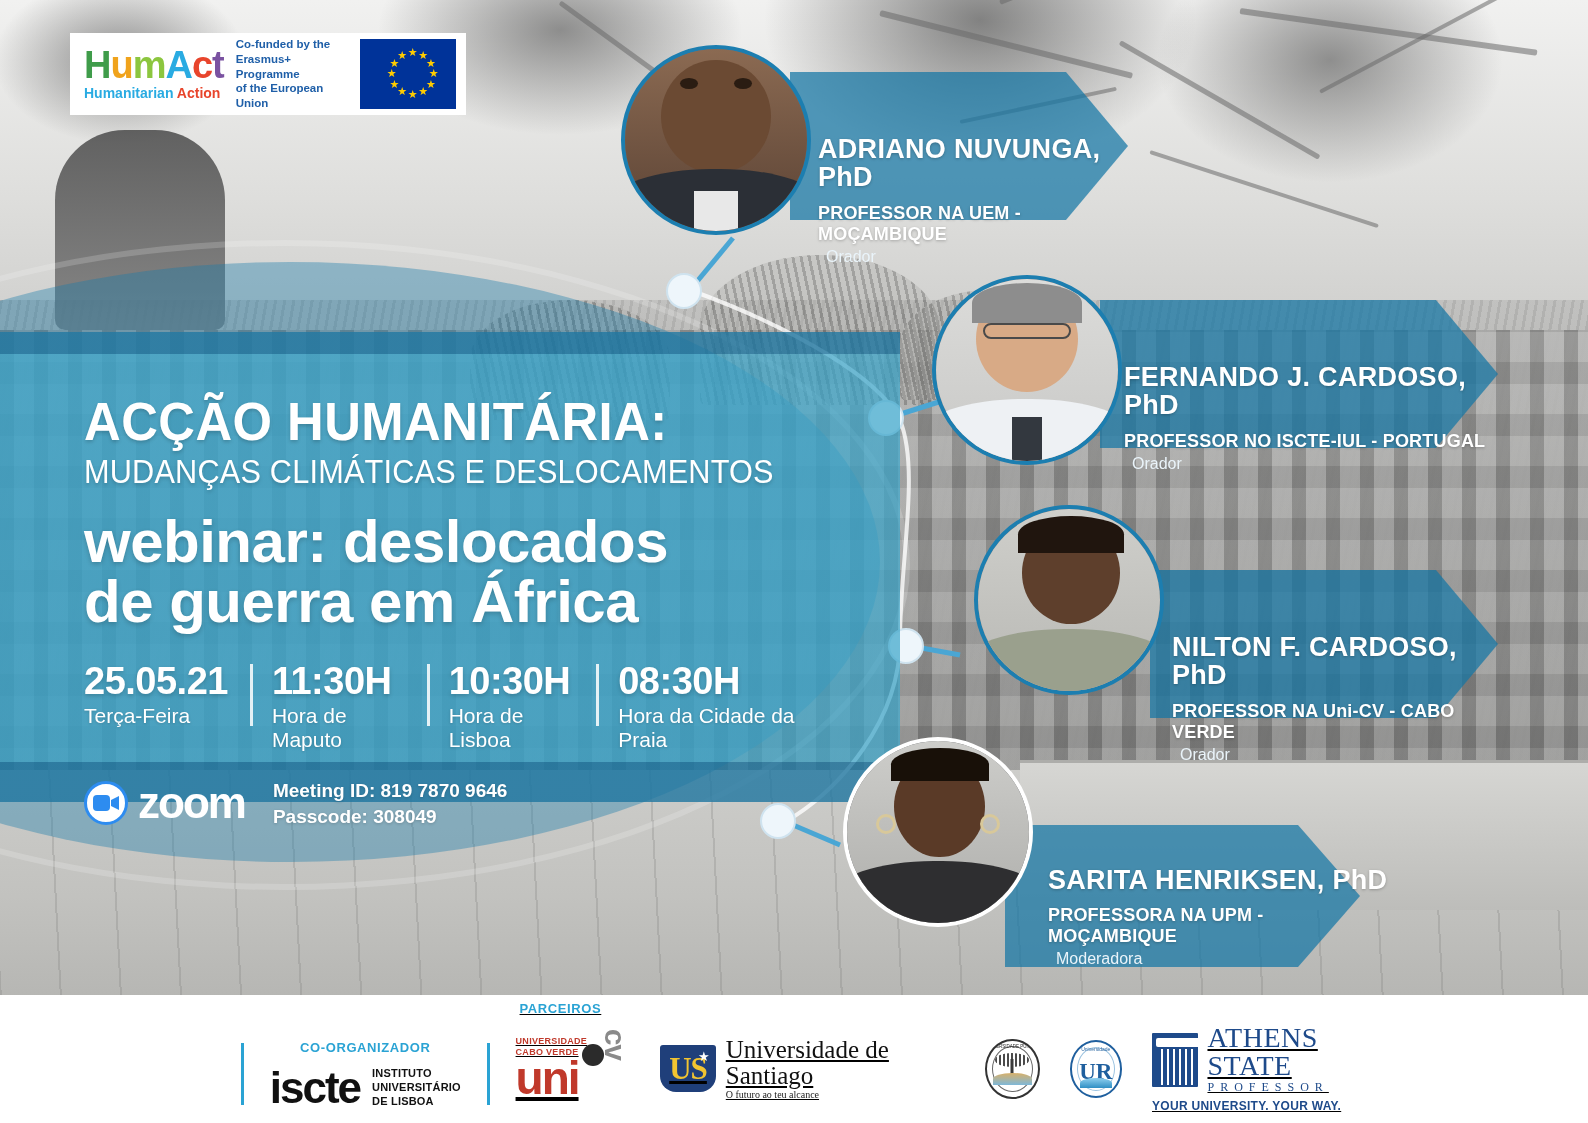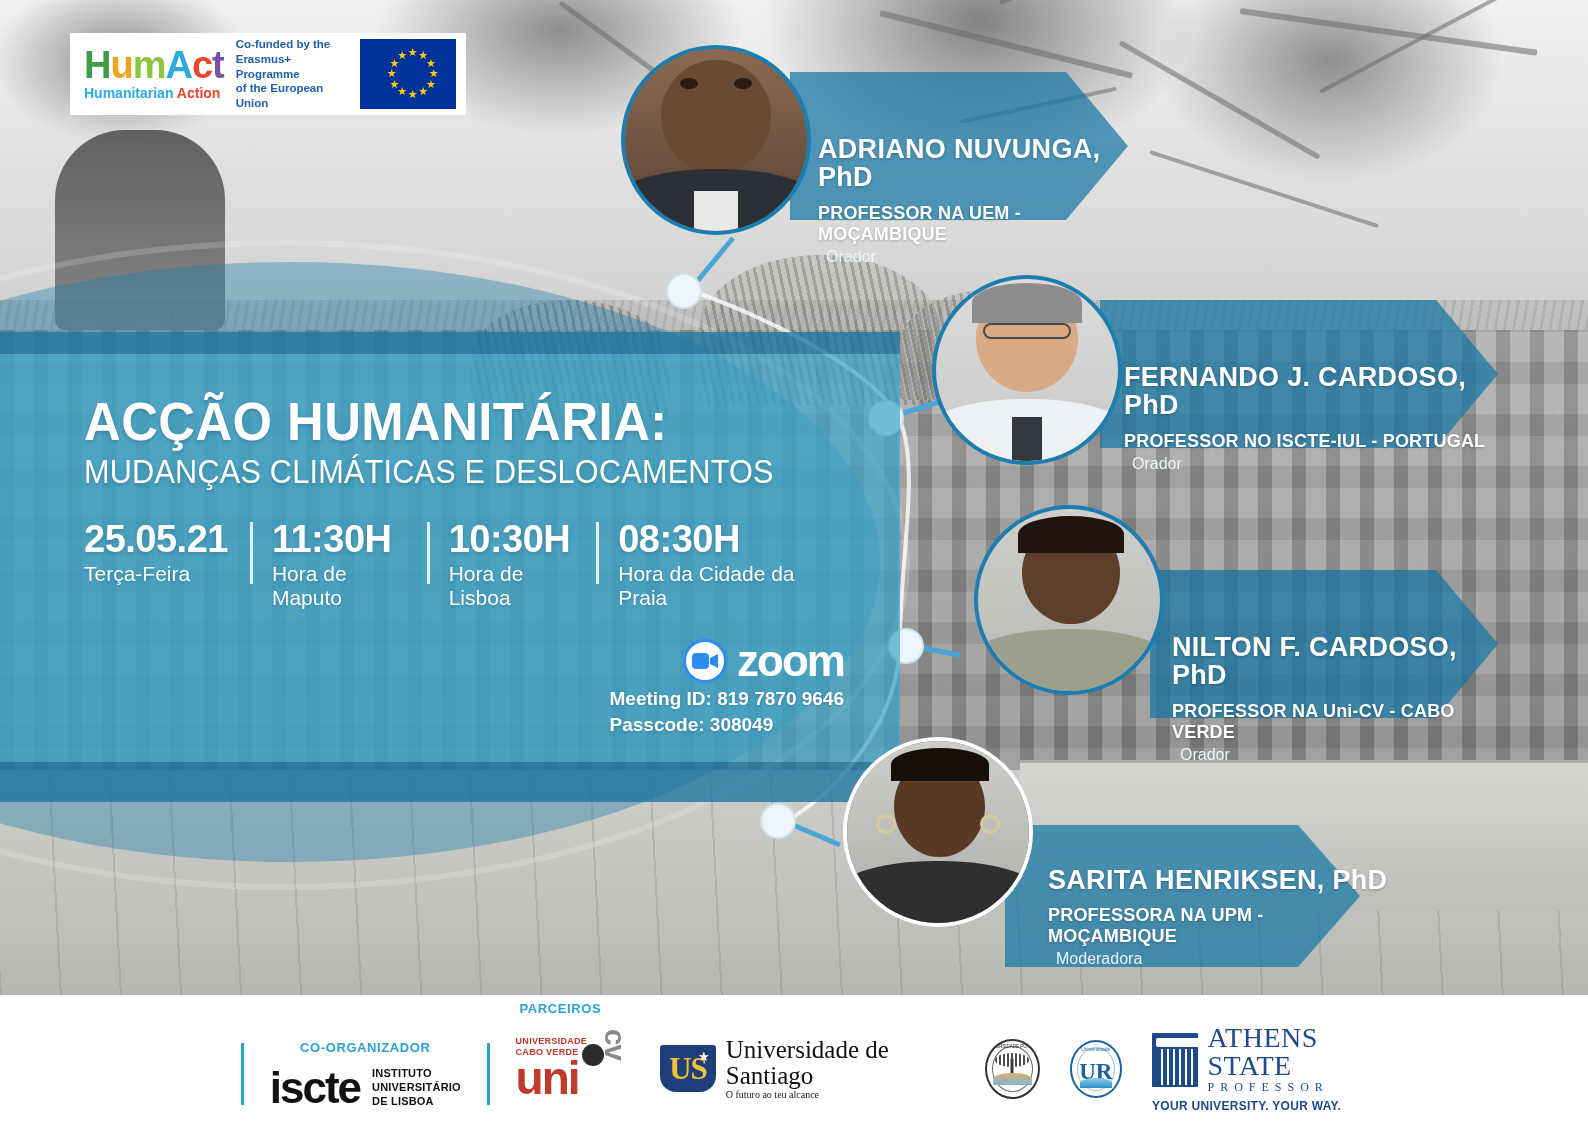--- a/index.html
+++ b/index.html
@@ -112,21 +112,21 @@
   .time-cell + .time-cell::before{
     content:""; position:absolute; left:0; top:2px; width:3px; height:62px;
     background:rgba(255,255,255,.85);
   }
   .time-big{ color:#fff; font-weight:bold; font-size:38px; line-height:1; letter-spacing:-.5px;
              text-shadow:0 2px 4px rgba(0,0,0,.18); }
   .time-small{ color:#fff; font-size:21px; line-height:1.15; margin-top:4px;
                text-shadow:0 1px 3px rgba(0,0,0,.18); }
 
   
-  .zoomrow{ display:flex; align-items:flex-end; margin-top:26px;flex-direction:column; }
+  .zoomrow{ display:flex; align-items:flex-start; margin-top:26px; }
   .zoom-mark{ display:flex; align-items:center; }
   .zoom-badge{
     width:44px; height:44px; border-radius:50%; background:#fff;
     display:flex; align-items:center; justify-content:center;
     border:3px solid #2d8cf0;
   }
   .zoom-word{ color:#fff; font-size:44px; font-weight:bold; letter-spacing:-2px; margin-left:10px; }
   .zoom-meta{ margin-left:28px; color:#fff; font-size:19px; font-weight:bold; line-height:1.35;
               text-shadow:0 1px 3px rgba(0,0,0,.18); }
 
@@ -333,20 +333,24 @@
         <div class="eu-star" style="left: 37.5px; top: 10.8135px;">★</div>
       </div>
   </div>
 
   <div class="panel">
     <div class="panel-inner">
 
       <div class="t-main">ACÇÃO HUMANITÁRIA:</div>
       <div class="t-sub">MUDANÇAS CLIMÁTICAS E DESLOCAMENTOS</div>
 
+      <div class="t-webinar">
+        <div>webinar: deslocados</div>
+        <div>de guerra em África</div>
+      </div>
 
       <div class="times">
         <div class="time-cell">
           <div class="time-big">25.05.21</div>
           <div class="time-small">Terça-Feira</div>
         </div>
         <div class="time-cell">
           <div class="time-big">11:30H</div>
           <div class="time-small">Hora de Maputo</div>
         </div>
@@ -462,21 +466,21 @@
           <div class="iscte-sub">
             <div>INSTITUTO</div>
             <div>UNIVERSITÁRIO</div>
             <div>DE LISBOA</div>
           </div>
         </div>
       </div>
 
       <div class="foot-sep"></div>
 
-      <div class="foot-col" style="align-items:flex-start;">
+      <div class="foot-col" style="align-items:flex-start;text-decoration:underline;">
         <div class="foot-head" style="align-self:flex-start; margin-left:4px;">PARCEIROS</div>
         <div class="logos" style="gap:30px;">
 
           <div class="unicv">
             <div class="unicv-top">UNIVERSIDADE</div>
             <div class="unicv-top">CABO VERDE</div>
             <div class="unicv-main">uni</div>
             <div class="unicv-dot"></div>
             <div class="unicv-cv">cv</div>
           </div>

